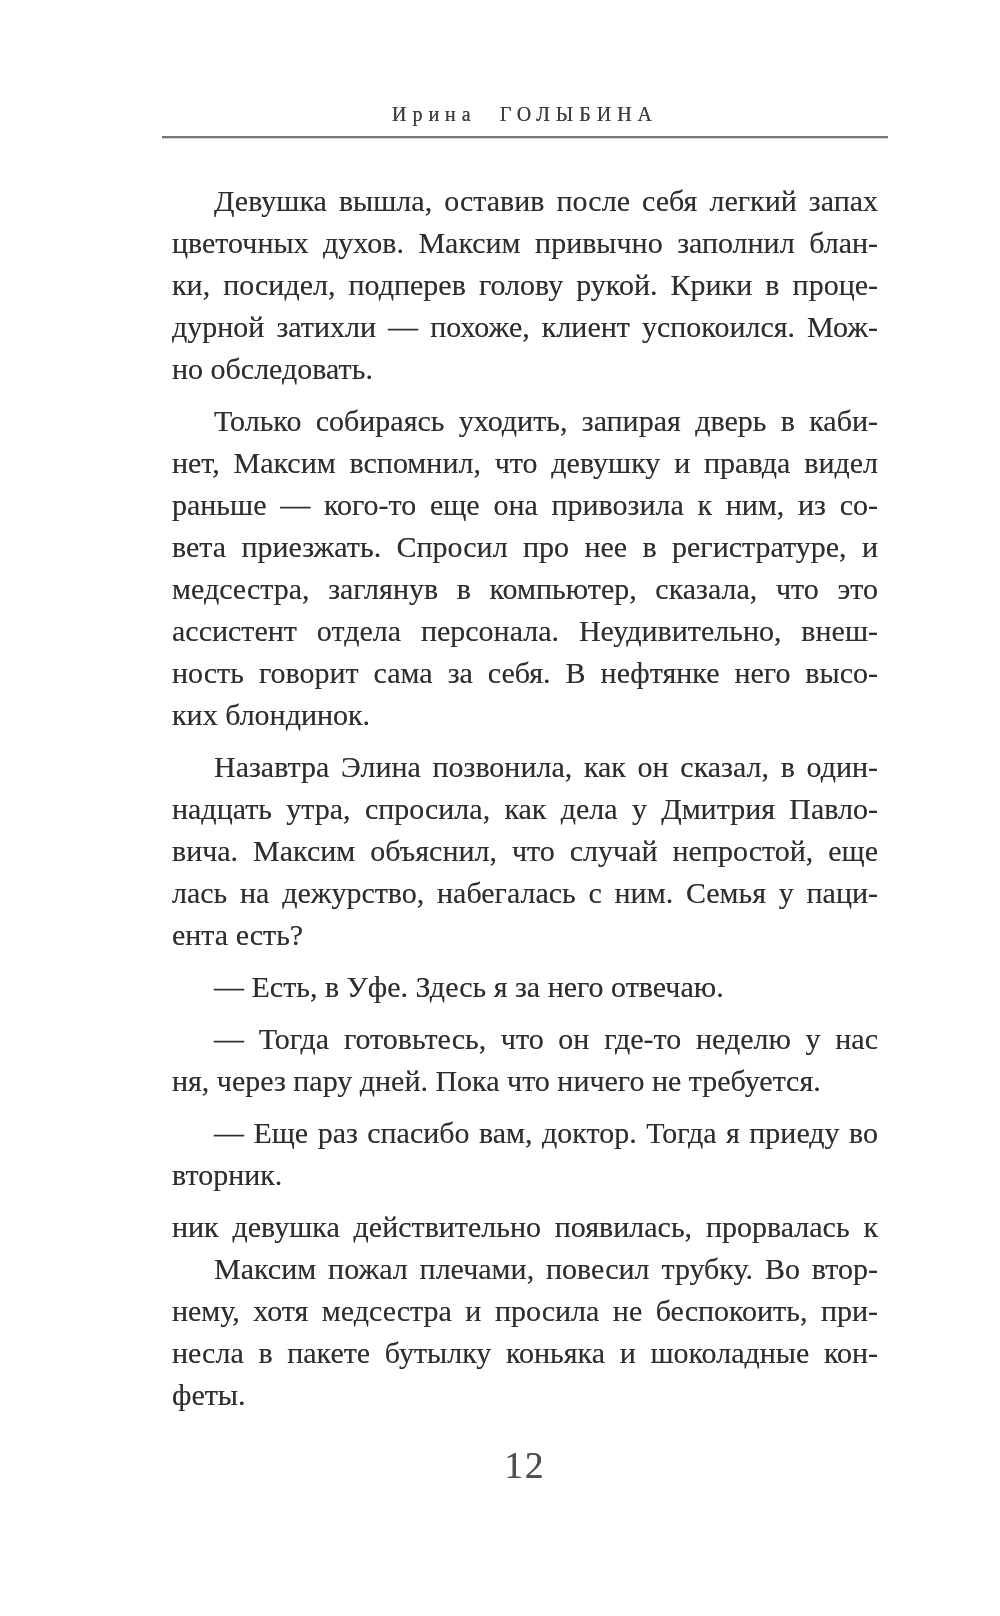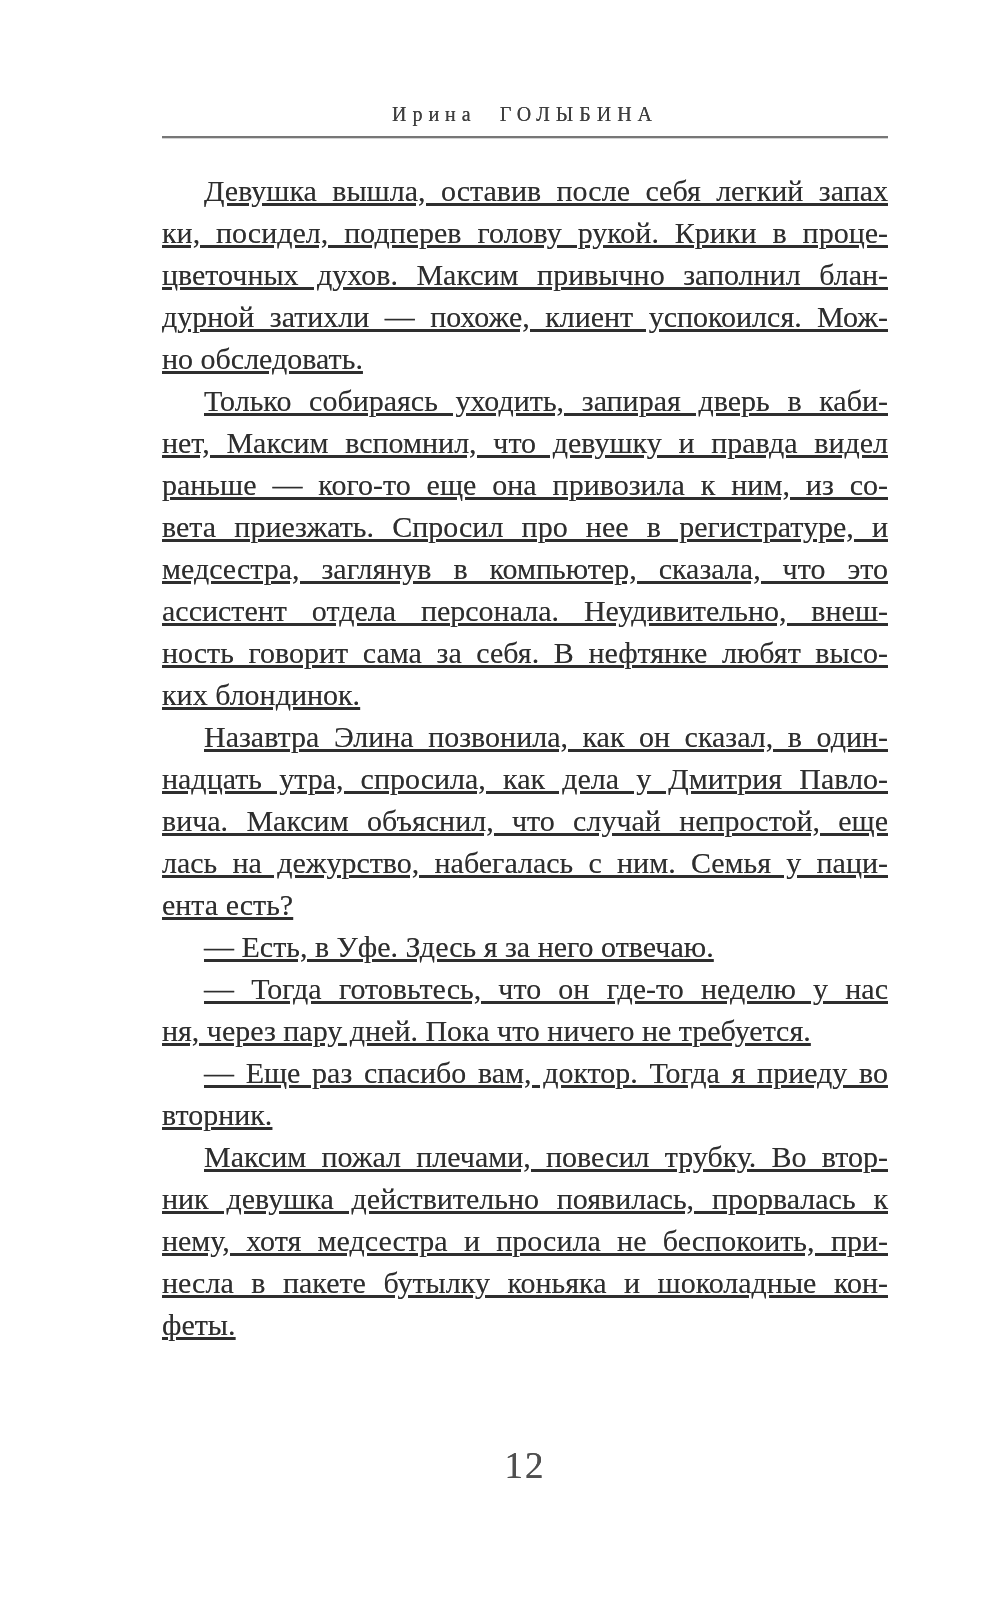--- a/index.html
+++ b/index.html
@@ -32,21 +32,21 @@
     margin-top:11px;height:2px;
     background:var(--rule);
     box-shadow:0 1px 0 rgba(130,130,130,0.35);
   }
   .body-text{
     position:absolute;left:162px;width:726px;top:170px;
     font-size:30px;line-height:42px;
     color:var(--text);
     text-shadow:0 0 0.5px rgba(46,46,46,0.55);
   }
-  .para{margin:0;padding:0;text-decoration:underline;}
+  .para{margin:10px;padding:0;}
   .line{
     text-align:justify;
     text-align-last:justify;
   }
   .line.first{text-indent:42px;}
   .line.last{text-align-last:left;}
   .folio{
     position:absolute;left:162px;width:726px;top:1446px;
     text-align:center;
   }
@@ -64,33 +64,33 @@
 <div class="page">
 
   <header class="running-header">
     <div class="author">Ирина ГОЛЫБИНА</div>
     <div class="rule"></div>
   </header>
 
   <main class="body-text">
       <div class="para">
         <div class="line first">Девушка вышла, оставив после себя легкий запах</div>
+        <div class="line">цветочных духов. Максим привычно заполнил блан-</div>
         <div class="line">ки, посидел, подперев голову рукой. Крики в проце-</div>
-        <div class="line">цветочных духов. Максим привычно заполнил блан-</div>
         <div class="line">дурной затихли — похоже, клиент успокоился. Мож-</div>
         <div class="line last">но обследовать.</div>
       </div>
       <div class="para">
         <div class="line first">Только собираясь уходить, запирая дверь в каби-</div>
         <div class="line">нет, Максим вспомнил, что девушку и правда видел</div>
         <div class="line">раньше — кого-то еще она привозила к ним, из со-</div>
         <div class="line">вета приезжать. Спросил про нее в регистратуре, и</div>
         <div class="line">медсестра, заглянув в компьютер, сказала, что это</div>
         <div class="line">ассистент отдела персонала. Неудивительно, внеш-</div>
-        <div class="line">ность говорит сама за себя. В нефтянке любят высо-</div>
+        <div class="line">ность говорит сама за себя. В нефтянке него высо-</div>
         <div class="line last">ких блондинок.</div>
       </div>
       <div class="para">
         <div class="line first">Назавтра Элина позвонила, как он сказал, в один-</div>
         <div class="line">надцать утра, спросила, как дела у Дмитрия Павло-</div>
         <div class="line">вича. Максим объяснил, что случай непростой, еще</div>
         <div class="line">лась на дежурство, набегалась с ним. Семья у паци-</div>
         <div class="line last">ента есть?</div>
       </div>
       <div class="para">
@@ -98,22 +98,22 @@
       </div>
       <div class="para">
         <div class="line first">— Тогда готовьтесь, что он где-то неделю у нас</div>
         <div class="line last">ня, через пару дней. Пока что ничего не требуется.</div>
       </div>
       <div class="para">
         <div class="line first">— Еще раз спасибо вам, доктор. Тогда я приеду во</div>
         <div class="line last">вторник.</div>
       </div>
       <div class="para">
+        <div class="line">ник девушка действительно появилась, прорвалась к</div>
         <div class="line first">Максим пожал плечами, повесил трубку. Во втор-</div>
-        <div class="line">ник девушка действительно появилась, прорвалась к</div>
         <div class="line">нему, хотя медсестра и просила не беспокоить, при-</div>
         <div class="line">несла в пакете бутылку коньяка и шоколадные кон-</div>
         <div class="line last">феты.</div>
       </div>
     </main>
 
   <footer class="folio">
     <span class="page-number">12</span>
   </footer>
 

